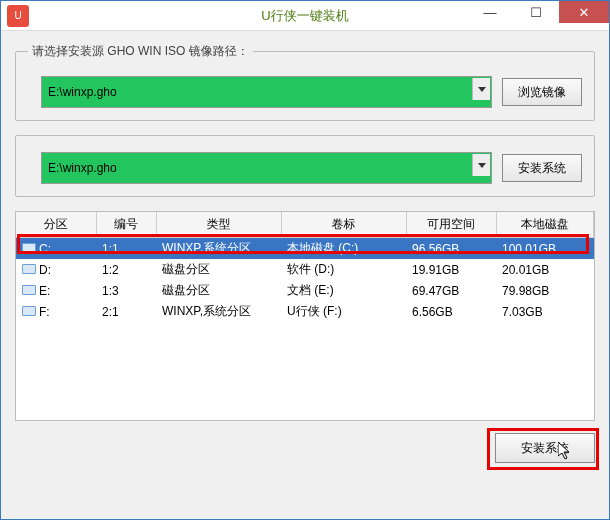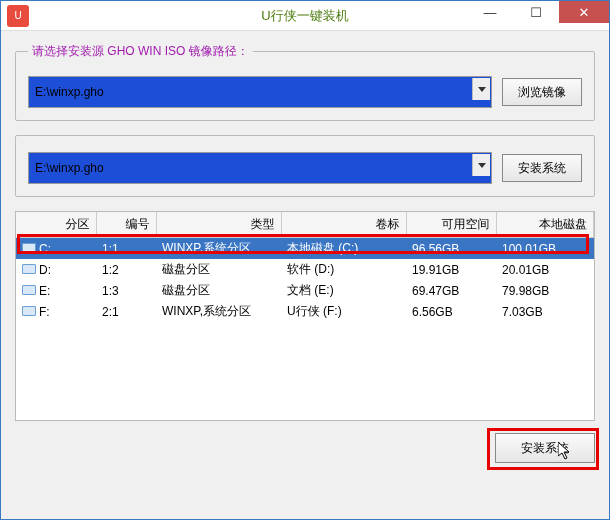--- a/index.html
+++ b/index.html
@@ -73,36 +73,37 @@
   fieldset {
     border: 1px solid #bbb;
     border-radius: 2px;
     margin: 0 0 14px 0;
     padding: 16px 12px 12px 12px;
     position: relative;
   }
   legend {
     padding: 0 4px;
     font-size: 12px;
-    color: #a21caf;
+    color: #404040;
   }
   .field-row {
     display: flex;
     gap: 10px;
     align-items: center;
   }
   .combo {
     flex: 1;
     height: 26px;
     border: 1px solid #999;
-    background: #1d4ed8;
+    background: #22c55e;
     display: flex;
     align-items: center;
     padding: 15px 6px;
     position: relative;
+    margin-left: 13px;
   }
   .combo-arrow {
     width: 18px;
     height: 22px;
     border-left: 1px solid #bbb;
     display: flex;
     align-items: center;
     justify-content: center;
     position: absolute;
     right: 1px;
@@ -129,21 +130,21 @@
   }
   table {
     width: 100%;
     border-collapse: collapse;
     table-layout: fixed;
   }
   th {
     background: #f5f5f5;
     border-right: 1px solid #ccc;
     border-bottom: 1px solid #ccc;
-    text-align: right;
+    text-align: center;
     padding: 4px 6px;
     font-weight: normal;
     font-size: 12px;
     height: 20px;
   }
   td {
     padding: 2px 6px;
     font-size: 12px;
     height: 18px;
     white-space: nowrap;

